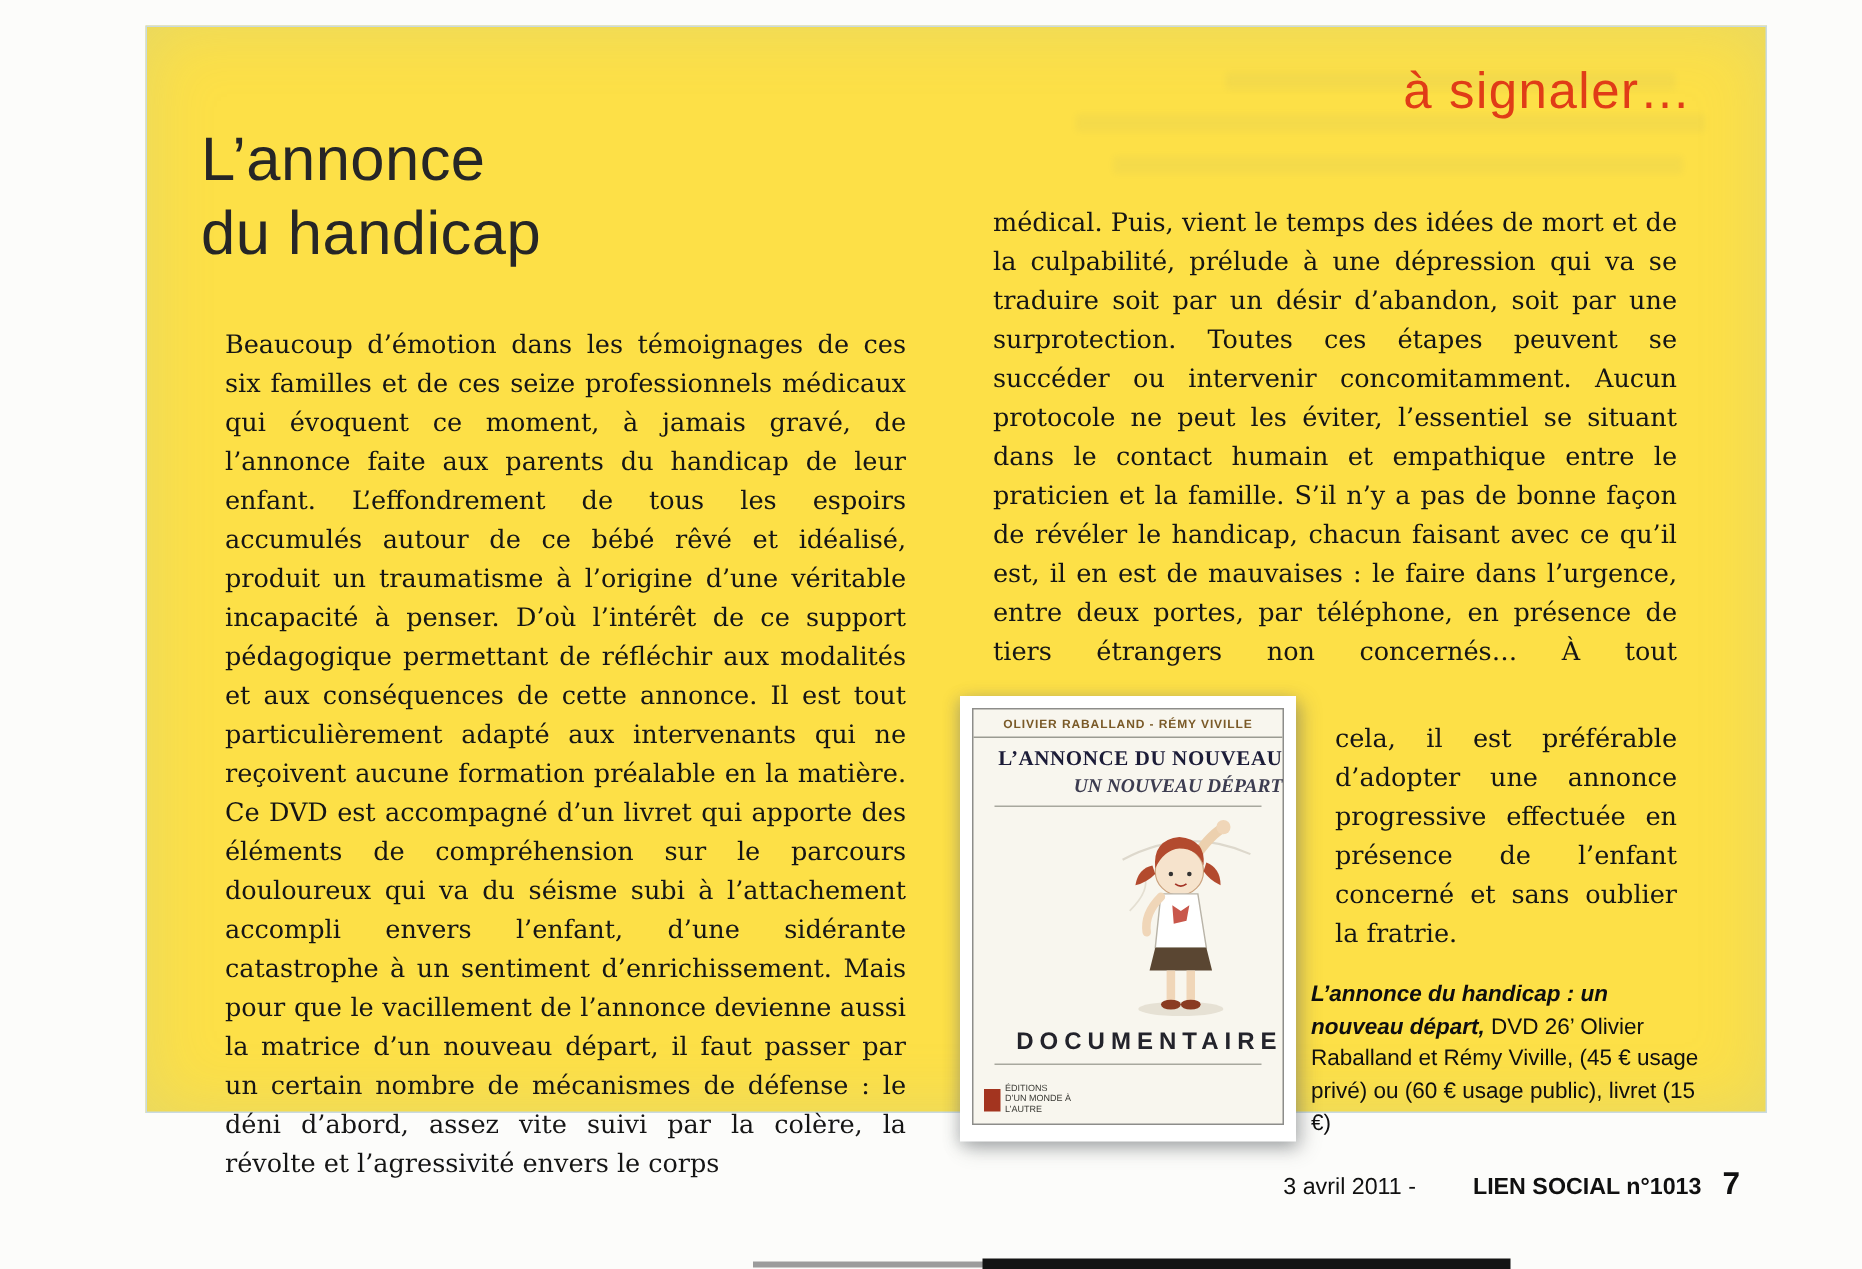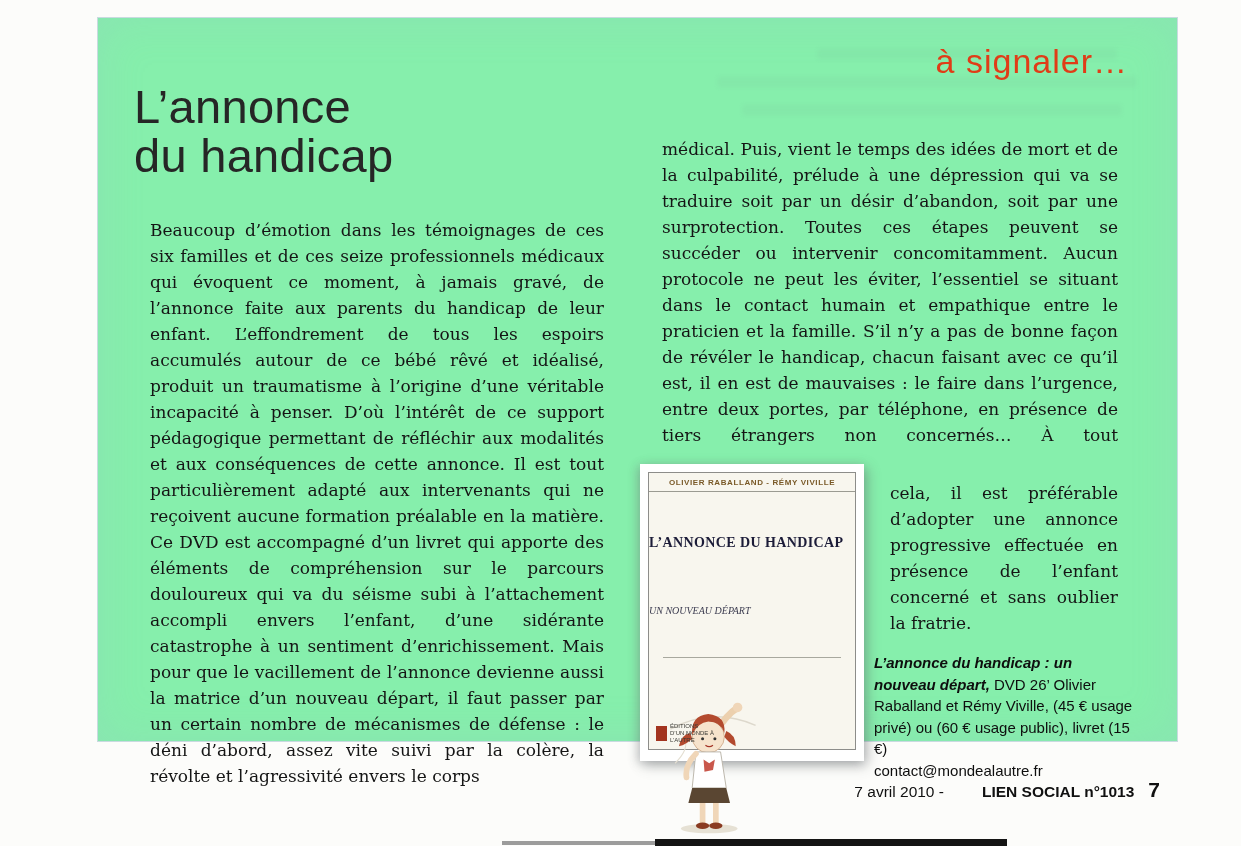--- a/index.html
+++ b/index.html
@@ -15,21 +15,21 @@
     font-family: "DejaVu Serif", serif;
   }
 
   
   .panel {
     position: absolute;
     left: 97px;
     top: 17px;
     width: 1079px;
     height: 723px;
-    background: #86efac;
+    background: #fde047;
     border: 1px solid #c9dae0;
     box-shadow: inset 0 0 45px rgba(150, 185, 200, 0.22);
   }
 
   
   .ghost {
     position: absolute;
     background: #6a7b80;
     opacity: 0.05;
     filter: blur(2px);
@@ -48,21 +48,21 @@
     font-size: 34px;
     letter-spacing: 1px;
     color: #e03c17;
   }
 
   .article-title {
     position: absolute;
     left: 36px;
     top: 64px;
     font-family: "Liberation Sans", sans-serif;
-    font-size: 47px;
+    font-size: 41px;
     line-height: 49px;
     letter-spacing: 0.3px;
     color: #262626;
   }
 
   
   .body-text {
     font-family: "DejaVu Serif", serif;
     font-size: 17px;
     line-height: 26px;
@@ -101,23 +101,22 @@
     background: #ffffff;
     box-shadow: 3px 4px 12px rgba(90, 95, 100, 0.45), -3px 2px 9px rgba(120, 125, 130, 0.28);
   }
   .cover {
     position: relative;
     height: 276px;
     background: #f8f6ee;
     border: 1px solid #8d8d8a;
     display: flex;
     flex-direction: column;
-    align-items: flex-start;
+    align-items: flex-end;
     text-align: center;
-    gap: 36px;
   }
   .cover-top {
     width: 100%;
     padding: 5px 0 4px 0;
     border-bottom: 1px solid #9b9b92;
   }
   .cover-authors {
     font-family: "Liberation Sans", sans-serif;
     font-size: 8px;
     font-weight: bold;
@@ -126,25 +125,25 @@
   }
   .cover-title {
     margin-top: 7px;
     font-family: "Liberation Serif", serif;
     font-weight: bold;
     font-size: 14px;
     letter-spacing: 0.4px;
     color: #1c1c38;
   }
   .cover-subtitle {
-    margin-top: 18px;
+    margin-top: 1px;
     font-family: "Liberation Serif", serif;
     font-style: italic;
-    font-weight: normal;
-    font-size: 10px;
+    font-weight: bold;
+    font-size: 13px;
     color: #3c3c50;
   }
   .cover-rule {
     width: 86%;
     border-top: 1px solid #a8a89e;
     margin: 5px auto 2px auto;
   }
   .cover-art {
     margin-top: 1px;
     height: 142px;
@@ -257,21 +256,21 @@
   <div class="col-right">
     <p class="body-text lead-para">médical. Puis, vient le temps des idées de mort et de la culpabilité, prélude à une dépression qui va se traduire soit par un désir d’abandon, soit par une surprotection. Toutes ces étapes peuvent se succéder ou intervenir concomitamment. Aucun protocole ne peut les éviter, l’essentiel se situant dans le contact humain et empathique entre le praticien et la famille. S’il n’y a pas de bonne façon de révéler le handicap, chacun faisant avec ce qu’il est, il en est de mauvaises : le faire dans l’urgence, entre deux portes, par téléphone, en présence de tiers étrangers non concernés… À tout</p>
 
     <div class="wrap-row">
 
       <div class="dvd-backing">
         <div class="cover">
           <div class="cover-top">
             <div class="cover-authors">OLIVIER RABALLAND - RÉMY VIVILLE</div>
           </div>
-          <div class="cover-title">L’ANNONCE DU HANDICAP</div>
+          <div class="cover-title">L’ANNONCE DU NOUVEAU</div>
           <div class="cover-subtitle">UN NOUVEAU DÉPART</div>
           <div class="cover-rule"></div>
 
           <div class="cover-art">
             <svg viewBox="0 0 120 150" width="128" height="142">
               <path d="M15,34 Q60,10 105,30" stroke="#ddd8cc" fill="none" stroke-width="1.5"></path>
               <path d="M20,70 Q35,55 30,45" stroke="#e4dfd2" fill="none" stroke-width="1.2"></path>
               <ellipse cx="56" cy="139" rx="30" ry="5" fill="#e6e1d4"></ellipse>
               <path d="M62,38 Q75,18 85,12" stroke="#ecd0ae" stroke-width="7" fill="none" stroke-linecap="round"></path>
               <circle cx="86" cy="11" r="5" fill="#f0d6b8"></circle>
@@ -301,29 +300,28 @@
             <div class="logo-text">ÉDITIONS D’UN MONDE À L’AUTRE</div>
           </div>
         </div>
       </div>
 
       <div class="wrap-col">
         <p class="body-text">cela, il est préférable d’adopter une annonce progressive effectuée en présence de l’enfant concerné et sans oublier la fratrie.</p>
 
         <div class="caption">
           <span class="lead">L’annonce du handicap : un nouveau départ,</span><span> DVD 26’ Olivier Raballand et Rémy Viville, (45 € usage privé) ou (60 € usage public), livret (15 €)</span>
-          <span class="line">contact@mondealautre.fr</span>
         </div>
       </div>
 
     </div>
   </div>
 
 </div>
 
 <div class="footer">
-  <span class="date">7 avril 2010 - </span>
+  <span class="date">3 avril 2011 - </span>
   <span class="journal">LIEN SOCIAL n°1013</span>
   <span class="pageno">7</span>
 </div>
 
 <div class="artifact-gray"></div>
 <div class="artifact-dark"></div>
 
 </body></html>

